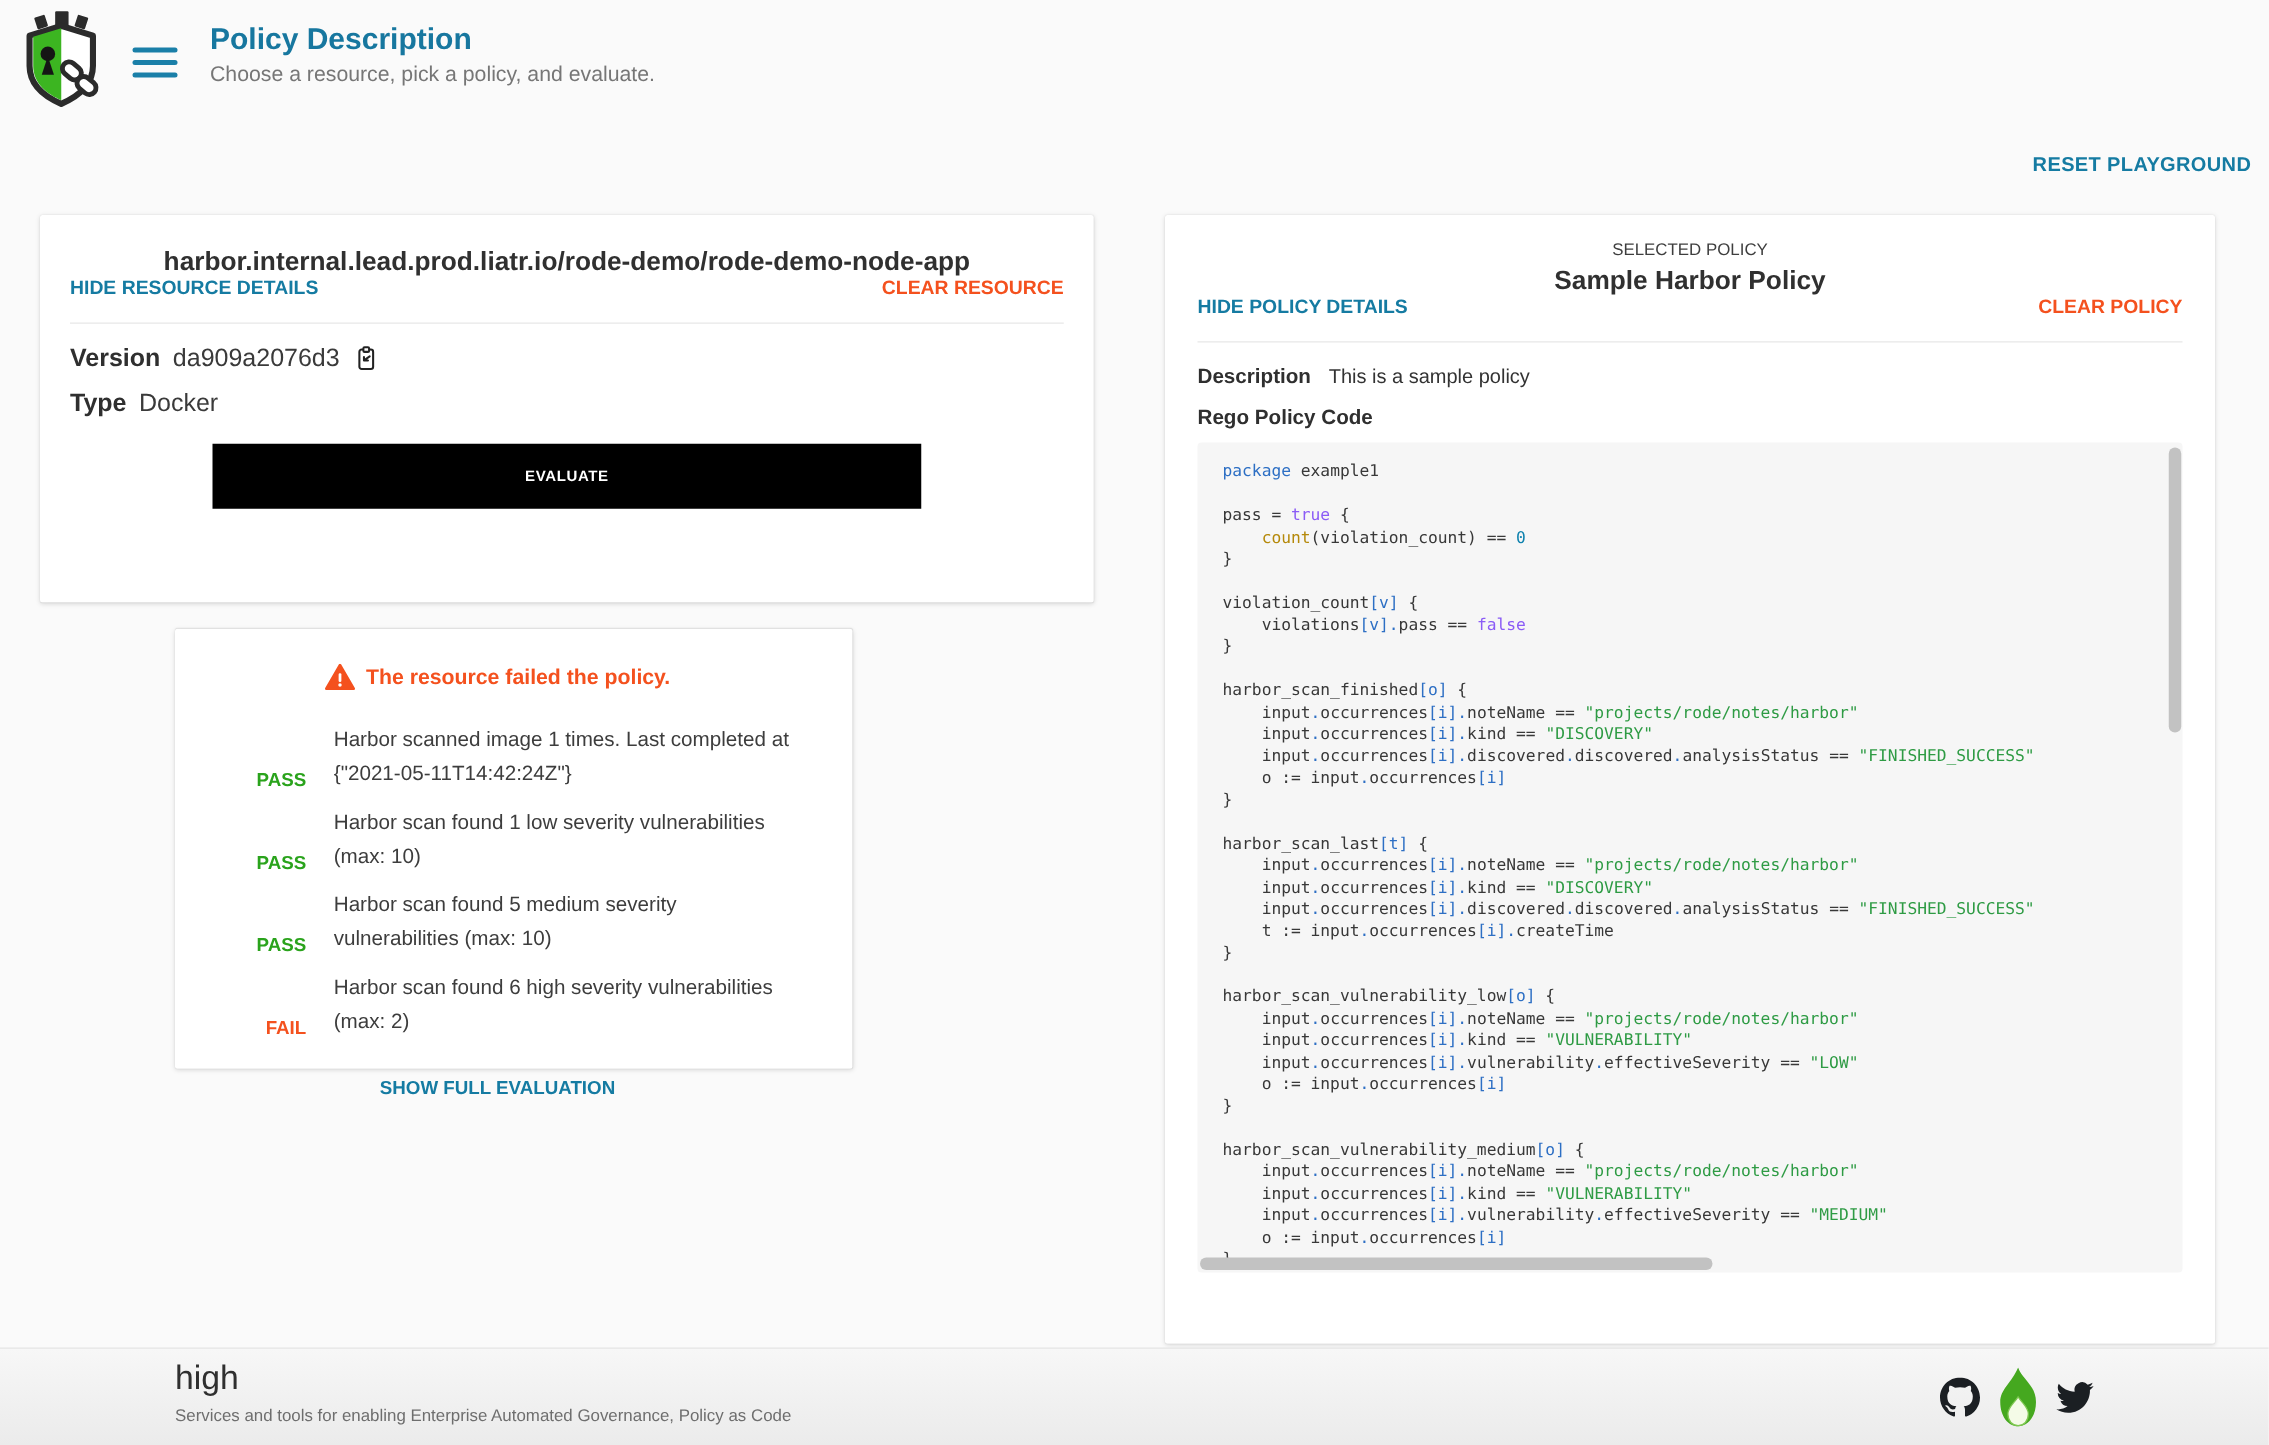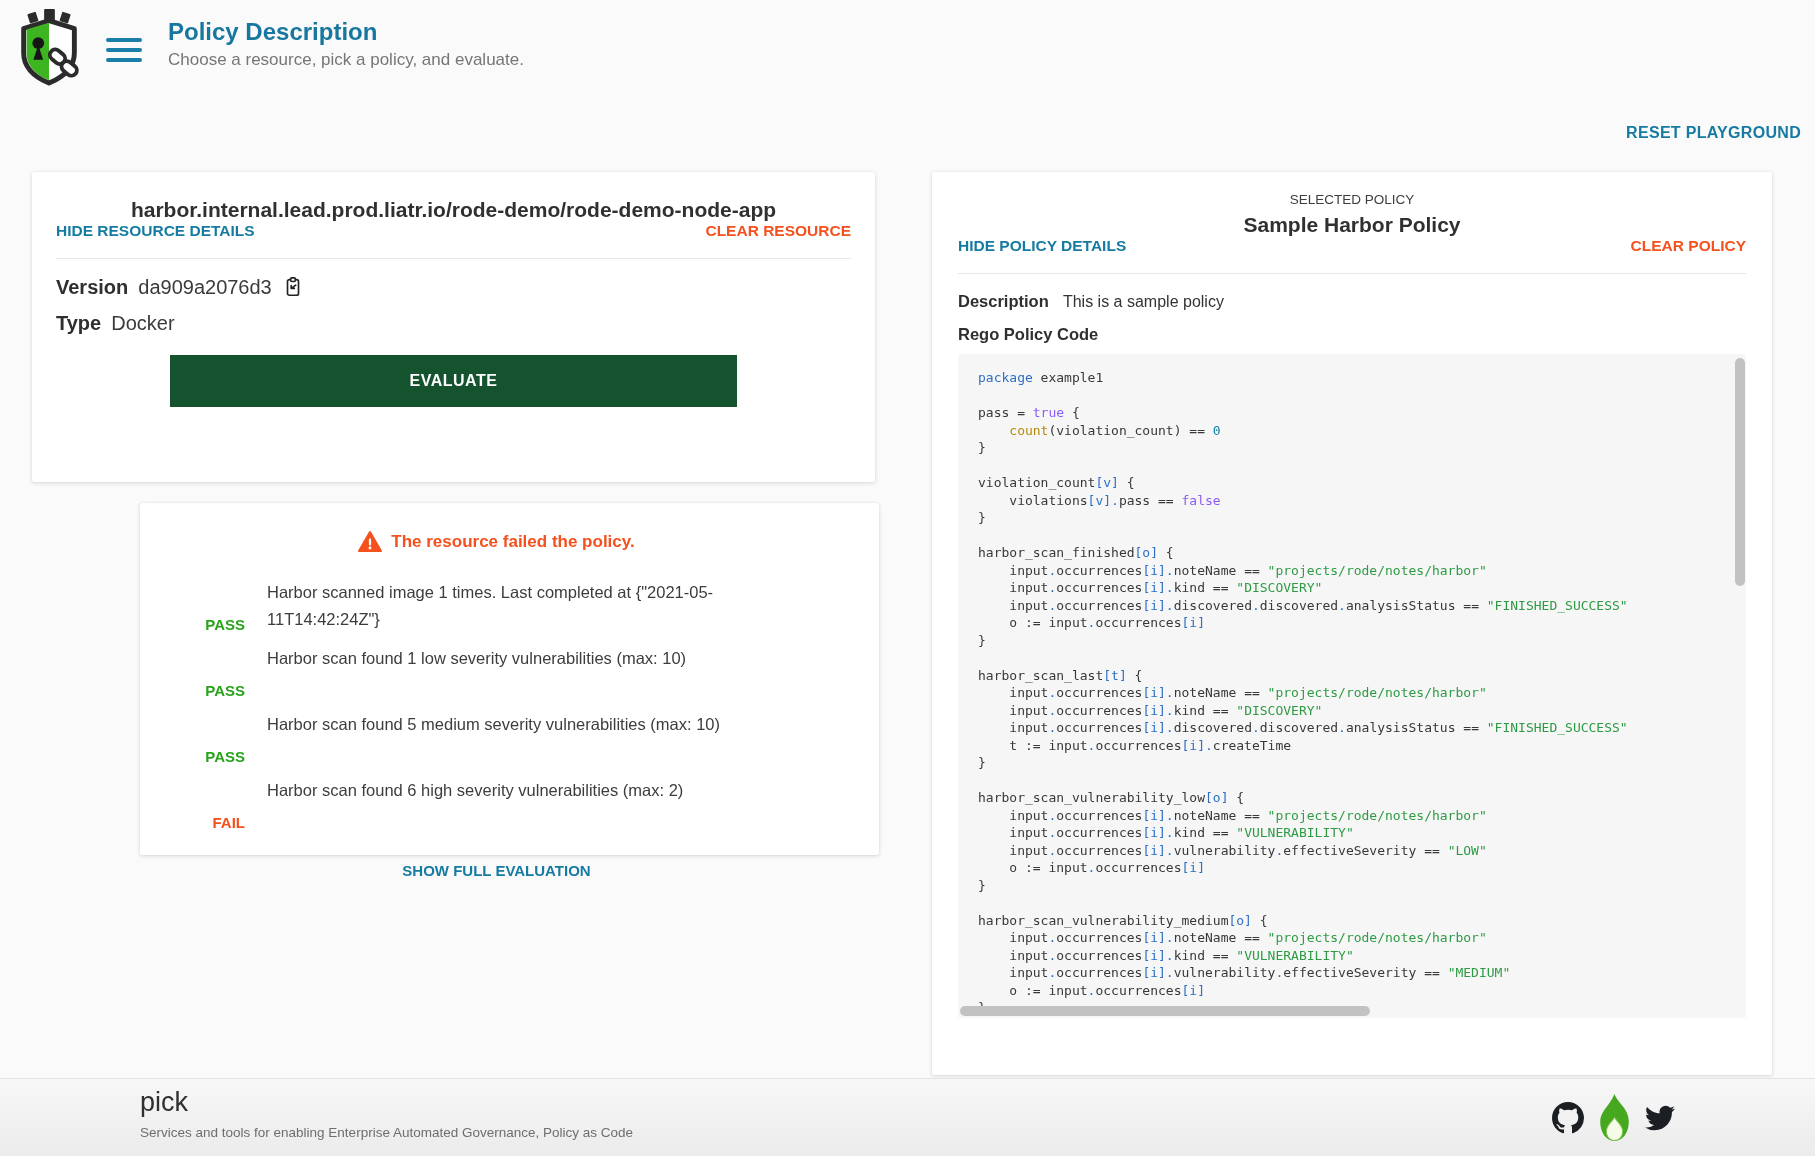--- a/index.html
+++ b/index.html
@@ -15,34 +15,34 @@
   .titles { position:absolute; left:168px; top:18px; }
   .page-title { margin:0; font-size:24px; font-weight:bold; color:#17779f; }
   .page-subtitle { margin-top:4px; font-size:17px; color:#767676; }
   .reset-link { position:absolute; top:124px; right:14px; font-size:16px; font-weight:bold;
     color:#157ba2; letter-spacing:.3px; cursor:pointer; text-decoration:none; }
   
   .card { position:absolute; background:#fff; border-radius:2px;
     box-shadow:0 1px 4px rgba(0,0,0,.14), 0 0 1px rgba(0,0,0,.12); }
   .resource-card { left:32px; top:172px; width:843px; height:310px; padding:20px 24px; }
   .policy-card   { left:932px; top:172px; width:840px; height:903px; padding:20px 26px; }
-  .eval-card     { left:140px; top:503px; width:739px; height:352px; padding:26px 46px 16px 20px; }
+  .eval-card     { left:140px; top:503px; width:542px; height:352px; padding:26px 46px 16px 20px; }
   .eyebrow { text-align:center; font-size:13.5px; color:#3e3e3e; }
   .card-title { margin:6px 0 0 0; text-align:center; font-size:21px; font-weight:bold; color:#303030; }
   .links-row { display:flex; justify-content:space-between; }
   .teal-link { color:#157ba2; font-size:15.5px; font-weight:bold; cursor:pointer; text-decoration:none; }
   .orange-link { color:#f4511e; font-size:15.5px; font-weight:bold; cursor:pointer; text-decoration:none; }
   .divider { border-top:1px solid #e7e7e7; margin-top:18px; }
   .kv-row { display:flex; align-items:center; margin-top:16px; font-size:20px; height:24px;text-align:center; }
   .kv-row + .kv-row { margin-top:12px; }
   .kv-label { font-weight:bold; color:#2f2f2f; margin-right:10px; }
   .kv-value { color:#3a3a3a; }
   .copy-btn { margin-left:10px; cursor:pointer; display:inline-flex; }
   .evaluate-btn { display:block; margin:20px auto 0 auto; width:567px; height:52px;
-    background:#14532d; color:#fff; border:none; font-family:inherit; font-size:16px;
+    background:#000000; color:#fff; border:none; font-family:inherit; font-size:12px;
     font-weight:bold; letter-spacing:.5px; cursor:pointer; }
   
   .fail-banner { display:flex; justify-content:center; align-items:center; gap:9px;
     color:#f4511e; font-size:17px; font-weight:bold; margin-top:2px; }
   .results { margin-top:26px; }
   .result-row { display:flex; margin-bottom:7px; }
   .result-status { width:85px; text-align:right; margin-right:22px; font-size:15px;
     font-weight:bold; line-height:27px; flex:none;margin-top:32px; }
   .result-status.pass { color:#2aa31c; }
   .result-status.fail { color:#f4511e; }
@@ -217,21 +217,21 @@
     input<span class="tok-blue">.</span>occurrences<span class="tok-blue">[i]</span><span class="tok-blue">.</span>vulnerability<span class="tok-blue">.</span>effectiveSeverity == <span class="tok-str">"MEDIUM"</span>
     o := input<span class="tok-blue">.</span>occurrences<span class="tok-blue">[i]</span>
 }
 </pre>
     <div class="vscroll"></div>
     <div class="hscroll"></div>
   </div>
 </section>
 
 <footer>
-  <div class="brand">pick</div>
+  <div class="brand">high</div>
   <div class="tagline">Services and tools for enabling Enterprise Automated Governance, Policy as Code</div>
   <div class="social">
     <span style="display:inline-flex;">
       <svg width="32" height="32" viewBox="0 0 16 16" fill="#1b1f23">
         <path d="M8 0C3.58 0 0 3.58 0 8c0 3.54 2.29 6.53 5.47 7.59.4.07.55-.17.55-.38 0-.19-.01-.82-.01-1.49-2.01.37-2.53-.49-2.69-.94-.09-.23-.48-.94-.82-1.13-.28-.15-.68-.52-.01-.53.63-.01 1.08.58 1.23.82.72 1.21 1.87.87 2.33.66.07-.52.28-.87.51-1.07-1.78-.2-3.64-.89-3.64-3.95 0-.87.31-1.59.82-2.15-.08-.2-.36-1.02.08-2.12 0 0 .67-.21 2.2.82.64-.18 1.32-.27 2-.27s1.36.09 2 .27c1.53-1.04 2.2-.82 2.2-.82.44 1.1.16 1.92.08 2.12.51.56.82 1.27.82 2.15 0 3.07-1.87 3.75-3.65 3.95.29.25.54.73.54 1.48 0 1.07-.01 1.93-.01 2.2 0 .21.15.46.55.38A8.01 8.01 0 0 0 16 8c0-4.42-3.58-8-8-8z"></path>
       </svg>
     </span>
     <span style="display:inline-flex;">
       <svg width="33" height="48" viewBox="0 0 32 47">
         <path d="M16 0 C19 9 30 14 30 27 C30 38 24 46 16 46 C8 46 2 38 2 27 C2 17 11 12 16 0 Z" fill="#45a81f"></path>

